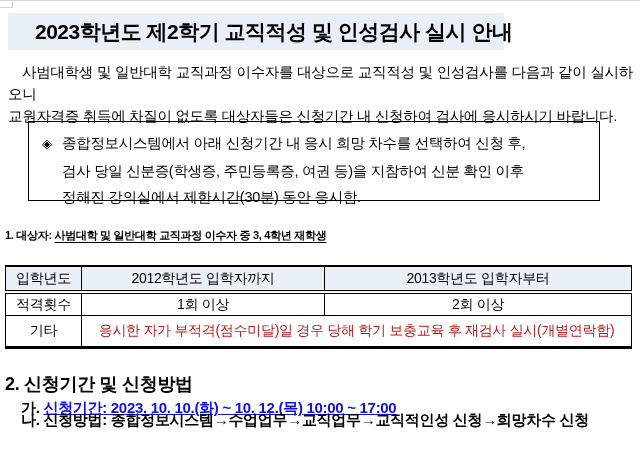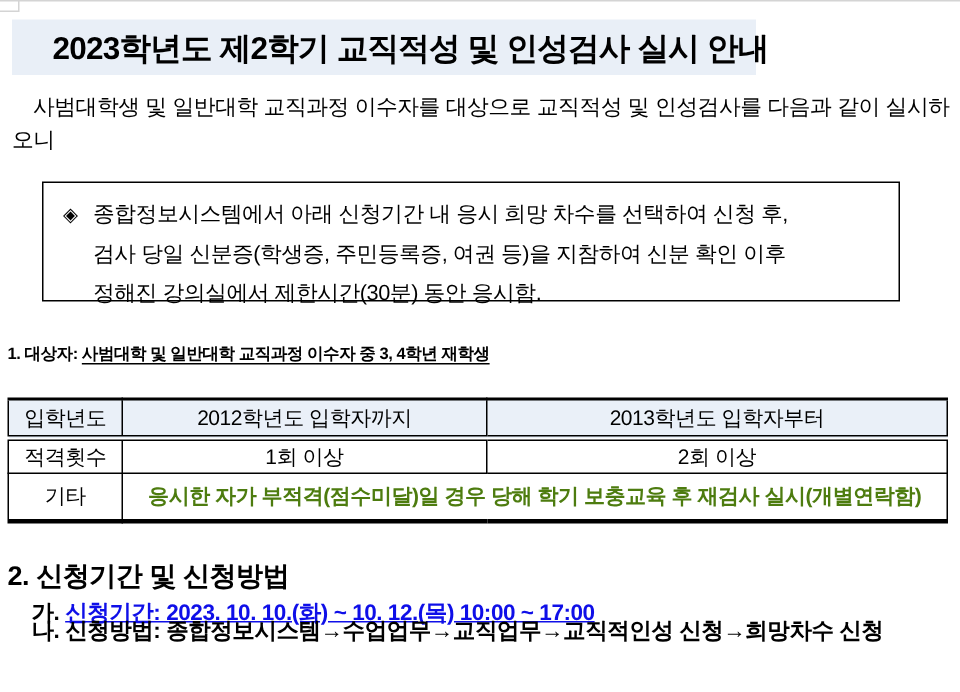--- a/index.html
+++ b/index.html
@@ -56,21 +56,21 @@
     border-left: 1px solid #000; border-right: 1px solid #000;
     font-size: 14px; letter-spacing: -0.3px;
   }
   .tbl td { border: 1px solid #000; text-align: center; vertical-align: middle; padding: 0 4px; white-space: nowrap; }
   .tbl .hdr td { background: #eaf0f8; border-bottom: 4px double #000; height: 23px; }
   .tbl .r2 td { height: 21px; }
   .tbl .r3 td { height: 30px; }
   .col1 { width: 67px; margin-top: 23px; }
   .col2 { width: 234px; }
   .col3 { width: 298px; }
-  .red-text { color: #4d7c0f; font-weight: bold; }
+  .red-text { color: #b91c1c; }
 
   .s2-heading { position: absolute; top: 372px; left: 5px; font-size: 18px; font-weight: 700; letter-spacing: -0.3px; white-space: nowrap; }
   .item-a { position: absolute; top: 399px; left: 21px; font-size: 15px; font-weight: 700; letter-spacing: -0.3px; white-space: nowrap; }
   .item-b { position: absolute; top: 411px; left: 21px; font-size: 15px; font-weight: 700; letter-spacing: -0.3px; white-space: nowrap; }
   .blue-text { color: #0f0fe8; text-decoration: underline; }
 </style>
 </head>
 <body>
 
 <div class="page">
@@ -80,20 +80,21 @@
   <div class="artifact-cv"></div>
 
   <div class="title-bar">
     <div class="title-block"></div>
     <div class="title-text">2023학년도 제2학기 교직적성 및 인성검사 실시 안내</div>
     <div class="title-block"></div>
   </div>
 
   <div class="intro">
     <div class="intro-line1">사범대학생 및 일반대학 교직과정 이수자를 대상으로 교직적성 및 인성검사를 다음과 같이 실시하오니</div>
+    <div class="intro-line2">교원자격증 취득에 차질이 없도록 대상자들은 신청기간 내 신청하여 검사에 응시하시기 바랍니다.</div>
   </div>
 
   <div class="notice-box">
     <div class="notice-line">
       <span class="diamond-icon">◈</span><span>종합정보시스템에서 아래 신청기간 내 응시 희망 차수를 선택하여 신청 후,</span>
     </div>
     <div class="notice-line notice-indent">검사 당일 신분증(학생증, 주민등록증, 여권 등)을 지참하여 신분 확인 이후</div>
     <div class="notice-line notice-indent">정해진 강의실에서 제한시간(30분) 동안 응시함.</div>
   </div>
 

